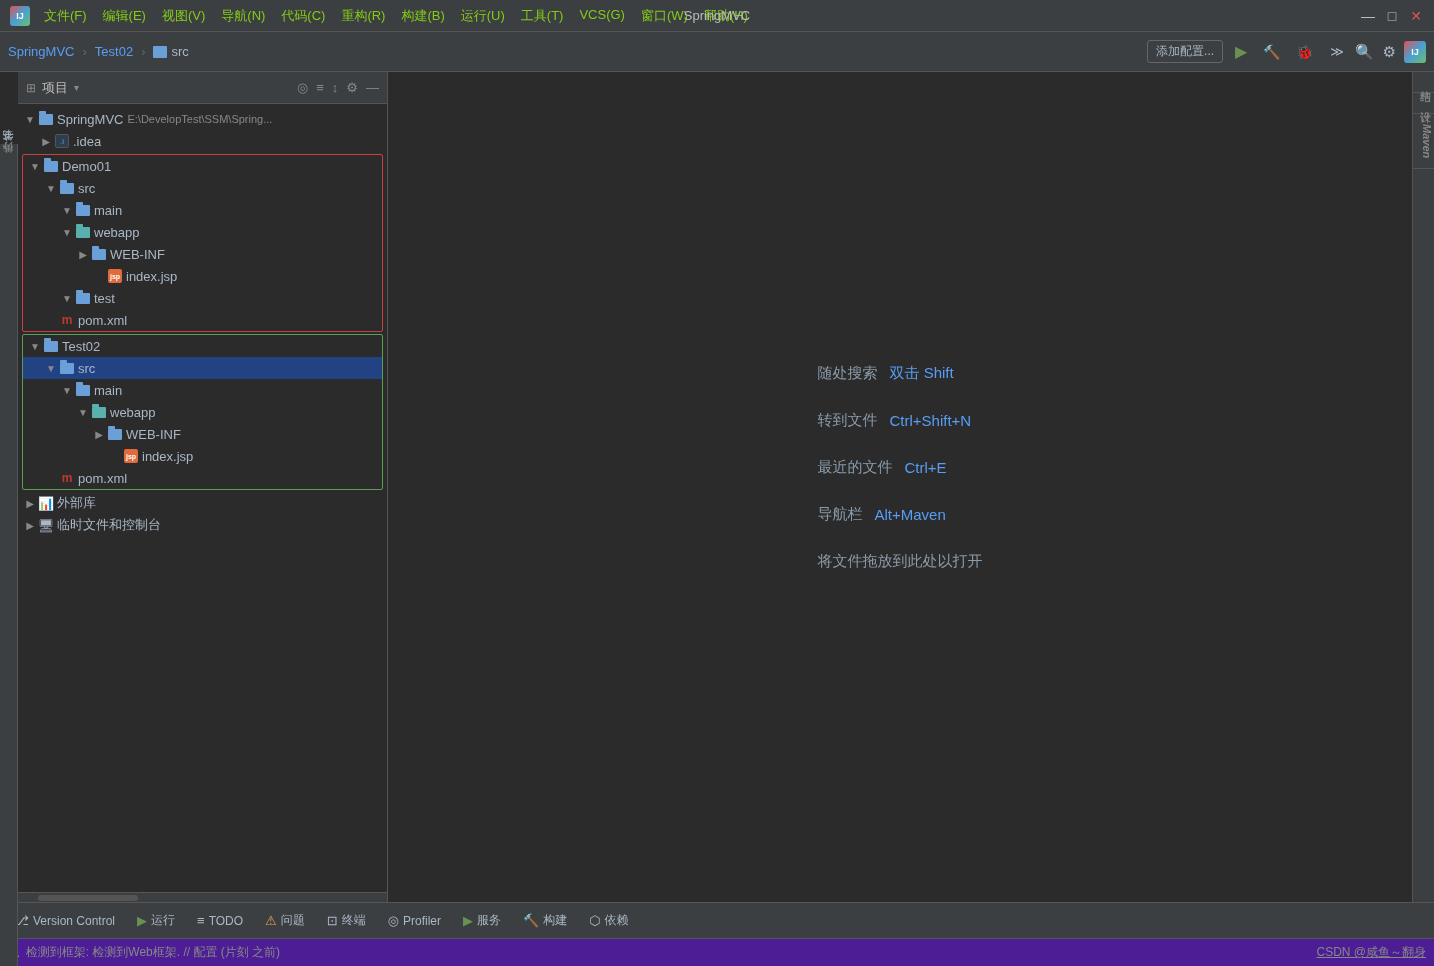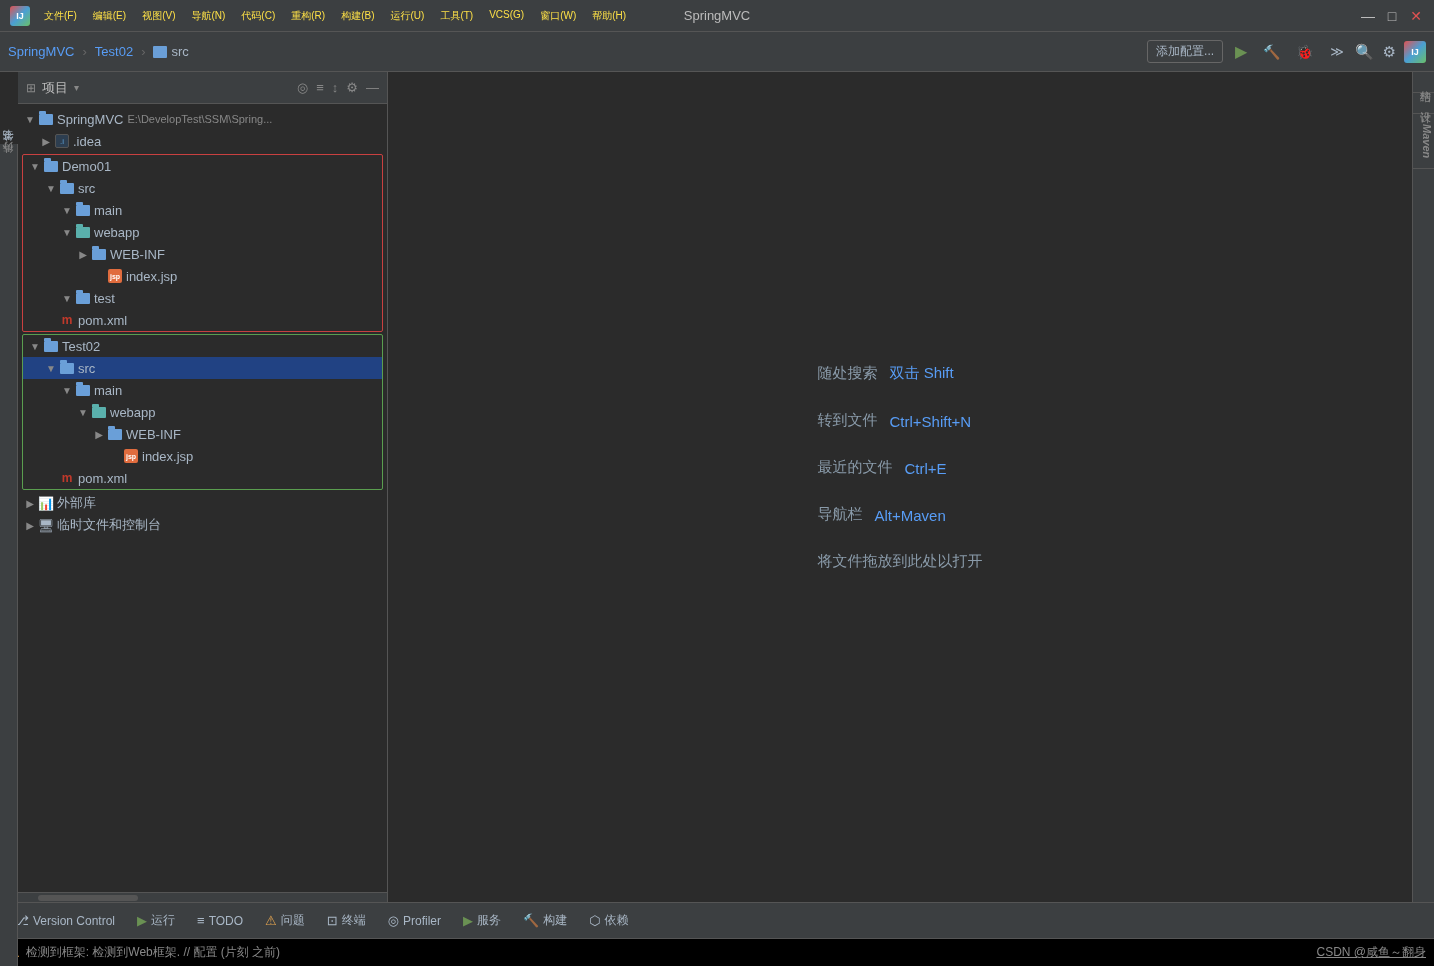--- a/index.html
+++ b/index.html
@@ -29,23 +29,23 @@
       margin-right: 8px;
       display: flex; align-items: center; justify-content: center;
     }
     #menu-bar {
       display: flex;
       gap: 4px;
       flex: 1;
     }
     .menu-item {
       padding: 2px 6px;
-      color: #fde047;
-      cursor: pointer;
-      font-size: 10px;
+      color: #84cc16;
+      cursor: pointer;
+      font-size: 13px;
       border-radius: 2px;
       text-align: center;
     }
     .window-title {
       position: absolute;
       left: 50%;
       transform: translateX(-50%);
       color: #bbb;
       font-size: 13px;
     }
@@ -297,21 +297,21 @@
       position: relative;
     }
     .welcome-hints {
       display: flex;
       flex-direction: column;
       gap: 28px;
       margin-top: -40px;
     }
     .hint-row {
       display: flex;
-      align-items: flex-end;
+      align-items: center;
       gap: 12px;
       font-size: 15px;
     }
     .hint-text {
       color: #8a9baa;
       font-size: 15px;
     }
     .hint-shortcut {
       color: #589df6;
       font-size: 15px;
@@ -343,21 +343,21 @@
       border-radius: 3px;
       height: 28px;
     }
     .bottom-tab .tab-icon { font-size: 13px; }
     .tab-run-icon { color: #6a9153; }
     .tab-problem-icon { color: #e5a550; }
 
     
     #status-bar {
       height: 28px;
-      background: #000000;
+      background: #4c1d95;
       display: flex;
       align-items: center;
       padding: 0 8px;
       font-size: 12px;
       color: #888;
       border-top: 1px solid #555;
       gap: 6px;
     }
     .status-icon {
       font-size: 13px;

